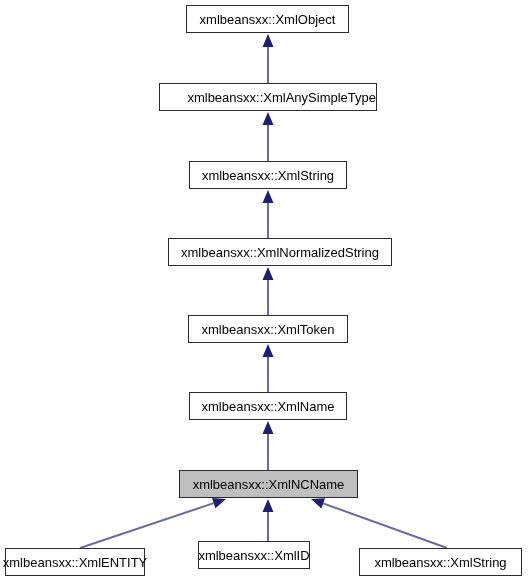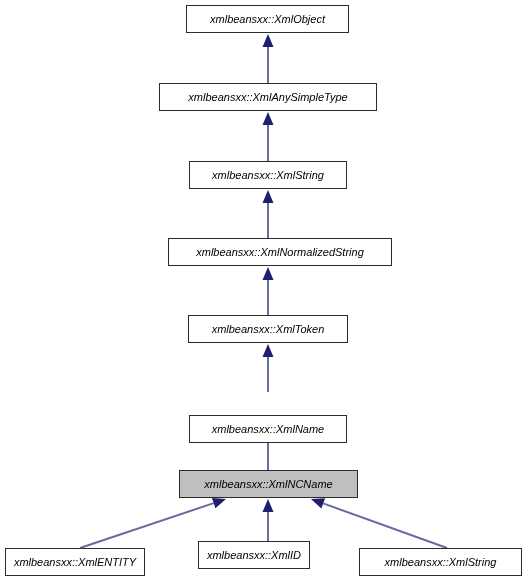--- a/index.html
+++ b/index.html
@@ -32,25 +32,24 @@
     display: flex;
     align-items: center;
     justify-content: center;
     white-space: nowrap;
   }
   .node.highlight {
     background: #bfbfbf;
     border-color: #1a1a1a;
   }
   .node-label {
-    font-size: 11px;
+    font-size: 13px;
     line-height: 13px;
     color: #000000;
     letter-spacing: 0px;
-    font-style: italic;
   }
 </style>
 </head>
 <body>
 
 <div id="diagram">
 
   <svg id="edges" viewBox="0 0 528 581" width="528" height="581" xmlns="http://www.w3.org/2000/svg">
       <line x1="268" y1="83" x2="268" y2="47" stroke="#6a6aa0" stroke-width="2"></line>
       <polygon points="268,34 273.5,47 262.5,47" fill="#1f1f70"></polygon>
@@ -69,37 +68,37 @@
       <line x1="268" y1="548" x2="268" y2="512" stroke="#6a6aa0" stroke-width="2"></line>
       <polygon points="268,499 273.5,512 262.5,512" fill="#1f1f70"></polygon>
       <line x1="447" y1="548" x2="323.23038953180674" y2="503.40653740484214" stroke="#6a6aa0" stroke-width="2"></line>
       <polygon points="311,499 325.0946938184707,498.23214183369316 321.36608524514276,508.5809329759911" fill="#1f1f70"></polygon>
     </svg>
 
   <div class="node" style="left: 186px; top: 5px; width: 163px; height: 28px; background: rgb(255, 255, 255); border-color: rgb(43, 43, 43);">
     <span class="node-label">xmlbeansxx::XmlObject</span>
   </div>
 
-  <div class="node" style="left: 159px; top: 83px; width: 218px; height: 28px; background: rgb(255, 255, 255); border-color: rgb(43, 43, 43);">
+  <div class="node" style="left: 159px; top: 83px; width: 218px; height: 28px; background: rgb(255, 255, 255); border-color: rgb(43, 43, 43); justify-content: flex-end;">
     <span class="node-label">xmlbeansxx::XmlAnySimpleType</span>
   </div>
 
   <div class="node" style="left: 189px; top: 161px; width: 158px; height: 28px; background: rgb(255, 255, 255); border-color: rgb(43, 43, 43);">
     <span class="node-label">xmlbeansxx::XmlString</span>
   </div>
 
   <div class="node" style="left: 156px; top: 238px; width: 224px; height: 28px; background: rgb(255, 255, 255); border-color: rgb(43, 43, 43); margin-left: 12px;">
     <span class="node-label">xmlbeansxx::XmlNormalizedString</span>
   </div>
 
   <div class="node" style="left: 188px; top: 315px; width: 160px; height: 28px; background: rgb(255, 255, 255); border-color: rgb(43, 43, 43);">
     <span class="node-label">xmlbeansxx::XmlToken</span>
   </div>
 
-  <div class="node" style="left: 189px; top: 392px; width: 158px; height: 28px; background: rgb(255, 255, 255); border-color: rgb(43, 43, 43); margin-top: 23px;">
+  <div class="node" style="left: 189px; top: 392px; width: 158px; height: 28px; background: rgb(255, 255, 255); border-color: rgb(43, 43, 43);">
     <span class="node-label">xmlbeansxx::XmlName</span>
   </div>
 
   <div class="node highlight" style="left: 179px; top: 470px; width: 179px; height: 28px; background: rgb(191, 191, 191); border-color: rgb(43, 43, 43); justify-content: center;">
     <span class="node-label">xmlbeansxx::XmlNCName</span>
   </div>
 
   <div class="node" style="left: 5px; top: 548px; width: 140px; height: 28px; background: rgb(255, 255, 255); border-color: rgb(43, 43, 43);">
     <span class="node-label">xmlbeansxx::XmlENTITY</span>
   </div>

